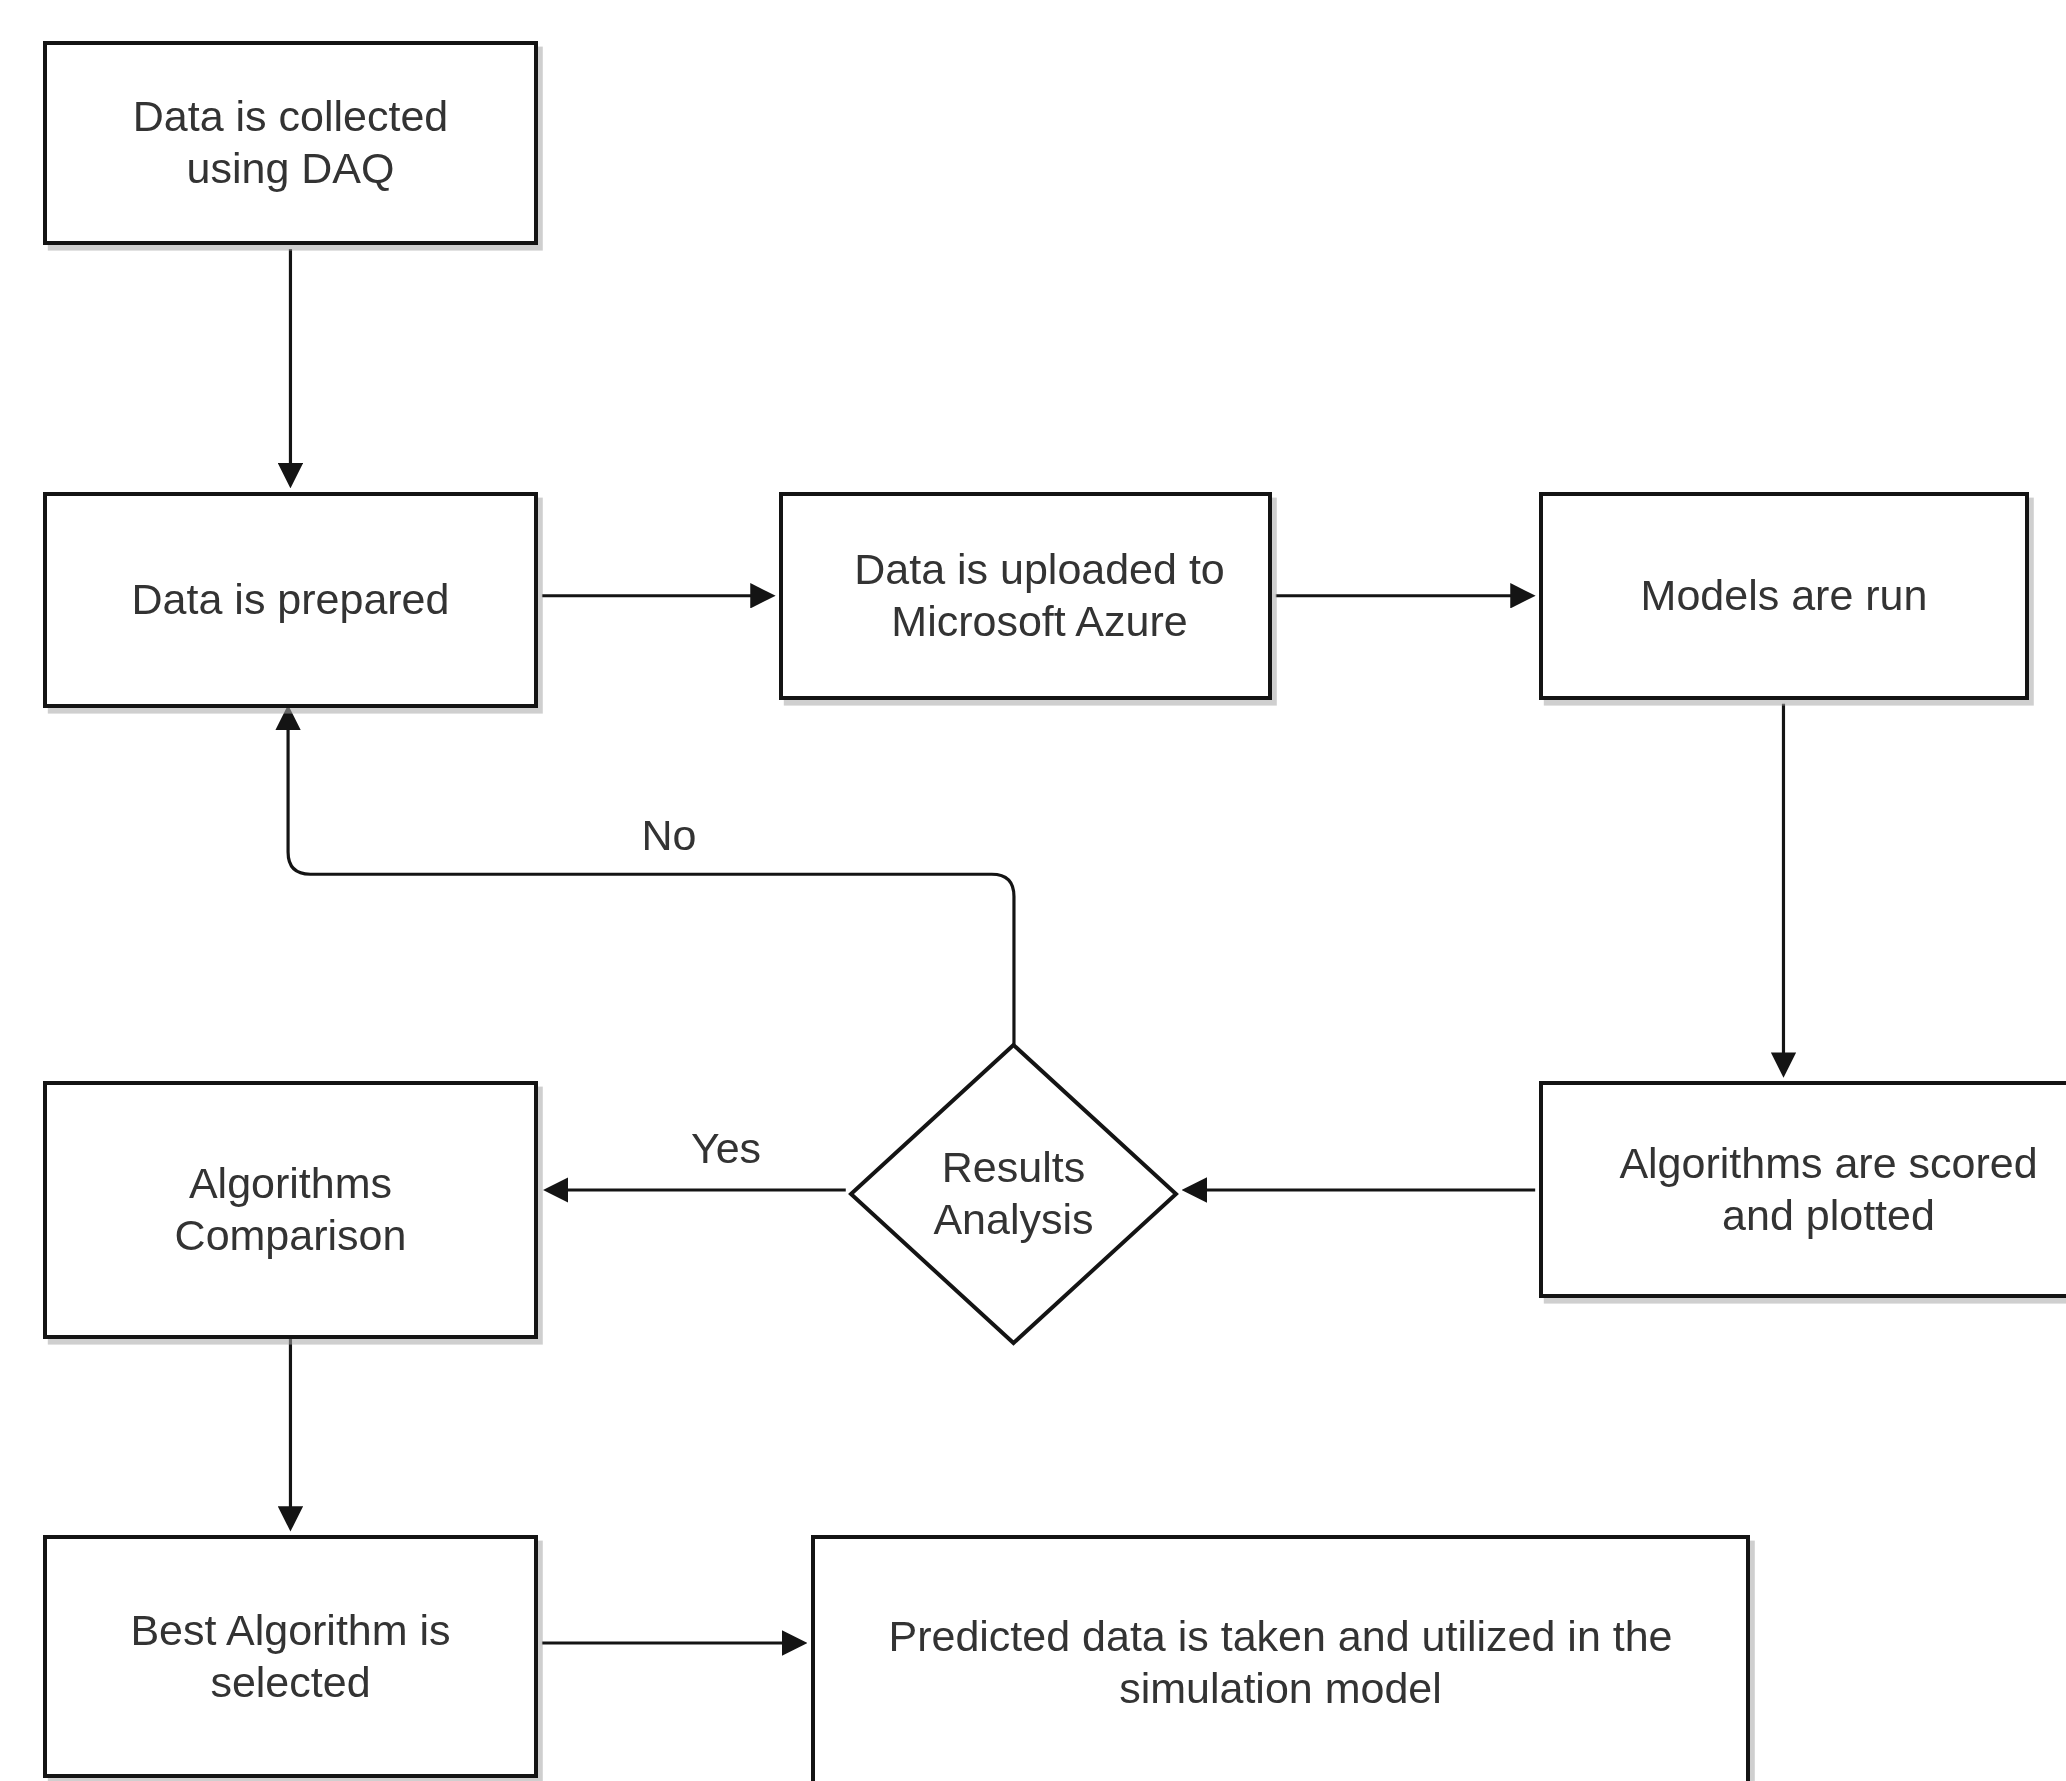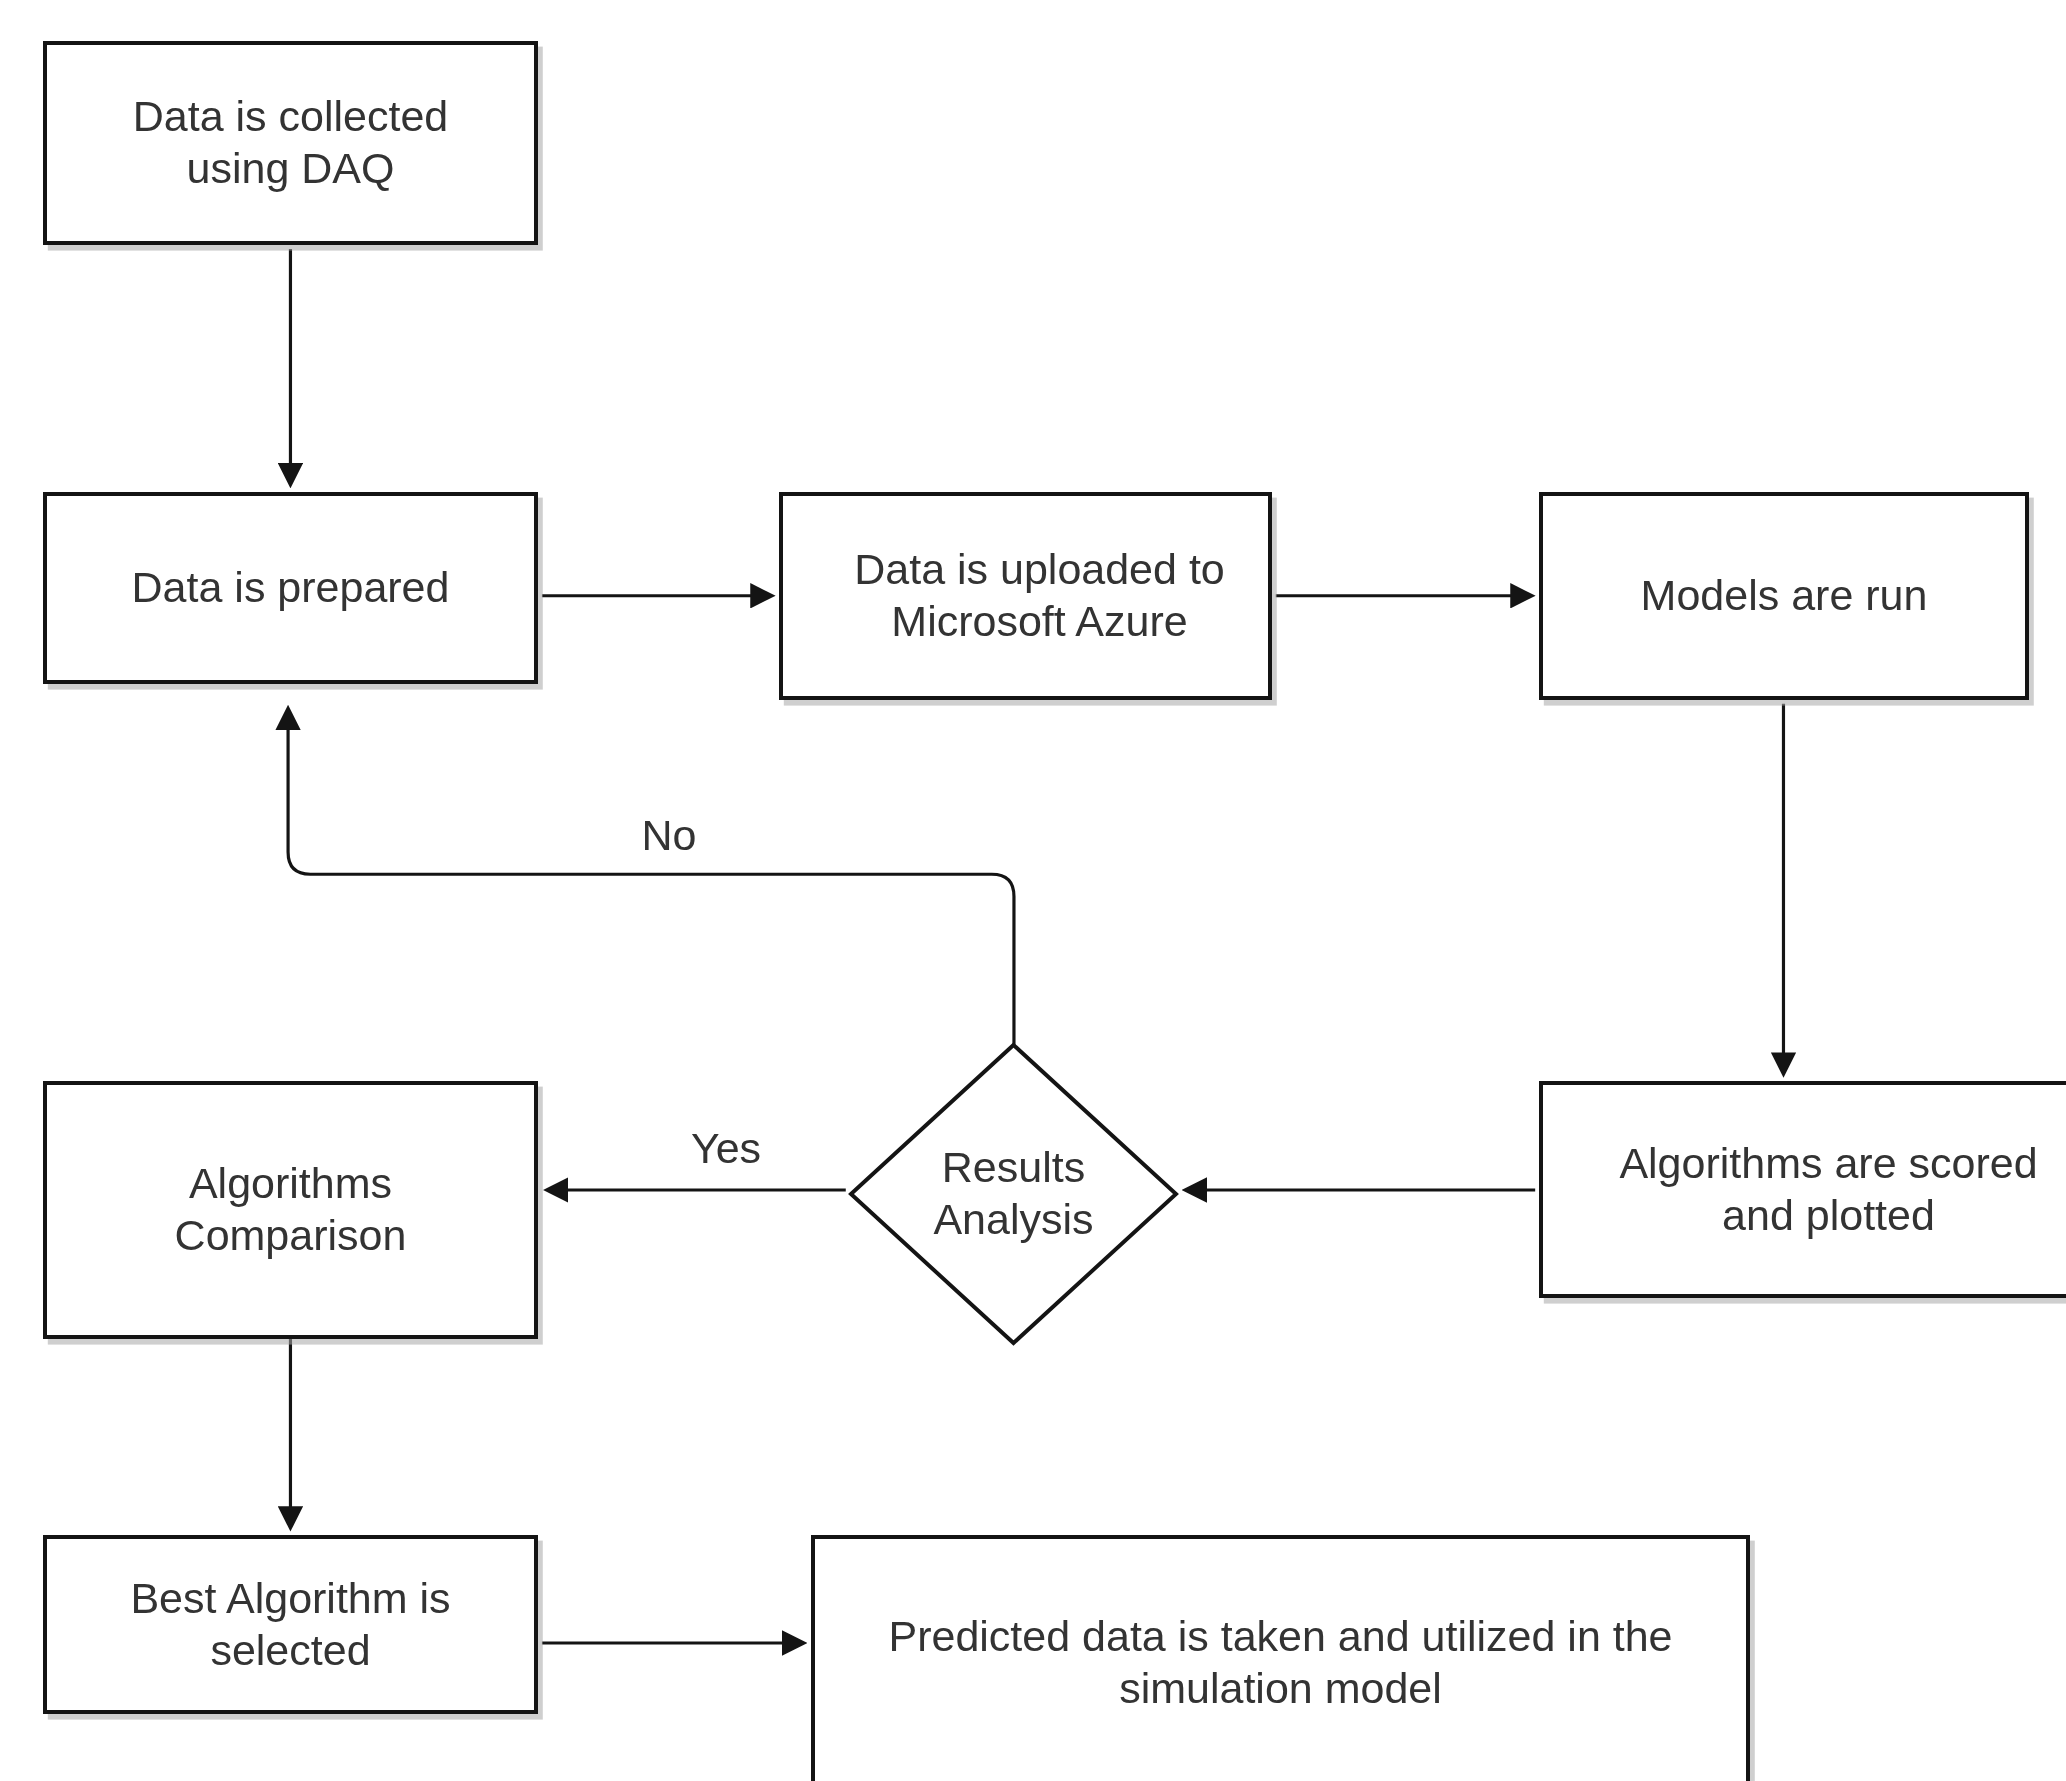--- a/index.html
+++ b/index.html
@@ -94,21 +94,21 @@
       <path d="M 366 1642 L 366 1921" marker-end="url(#arrow)"></path>
       <path d="M 683 2071 L 1008 2071" marker-end="url(#arrow)"></path>
     </g>
   </svg>
 
   <div class="node" style="left:43px; top:41px; width:495px; height:204px;">
     <span class="label">Data is collected
 using DAQ</span>
   </div>
 
-  <div class="node" style="left:43px; top:492px; width:495px; height:192px;">
+  <div class="node" style="left:43px; top:492px; width:495px; height:216px;">
     <span class="label">Data is prepared</span>
   </div>
 
   <div class="node" style="left:779px; top:492px; width:493px; height:208px;padding-left:28px;">
     <span class="label">Data is uploaded to
 Microsoft Azure</span>
   </div>
 
   <div class="node" style="left:1539px; top:492px; width:490px; height:208px;">
     <span class="label">Models are run</span>
@@ -125,21 +125,21 @@
     </svg>
     <span class="label">Results
 Analysis</span>
   </div>
 
   <div class="node" style="left:43px; top:1081px; width:495px; height:258px;">
     <span class="label">Algorithms
 Comparison</span>
   </div>
 
-  <div class="node" style="left:43px; top:1535px; width:495px; height:179px;">
+  <div class="node" style="left:43px; top:1535px; width:495px; height:243px;">
     <span class="label">Best Algorithm is
 selected</span>
   </div>
 
   <div class="node" style="left:811px; top:1535px; width:939px; height:256px;">
     <span class="label">Predicted data is taken and utilized in the
 simulation model</span>
   </div>
 
   <span class="edge-label" style="left:669px; top:836px;">No</span>

